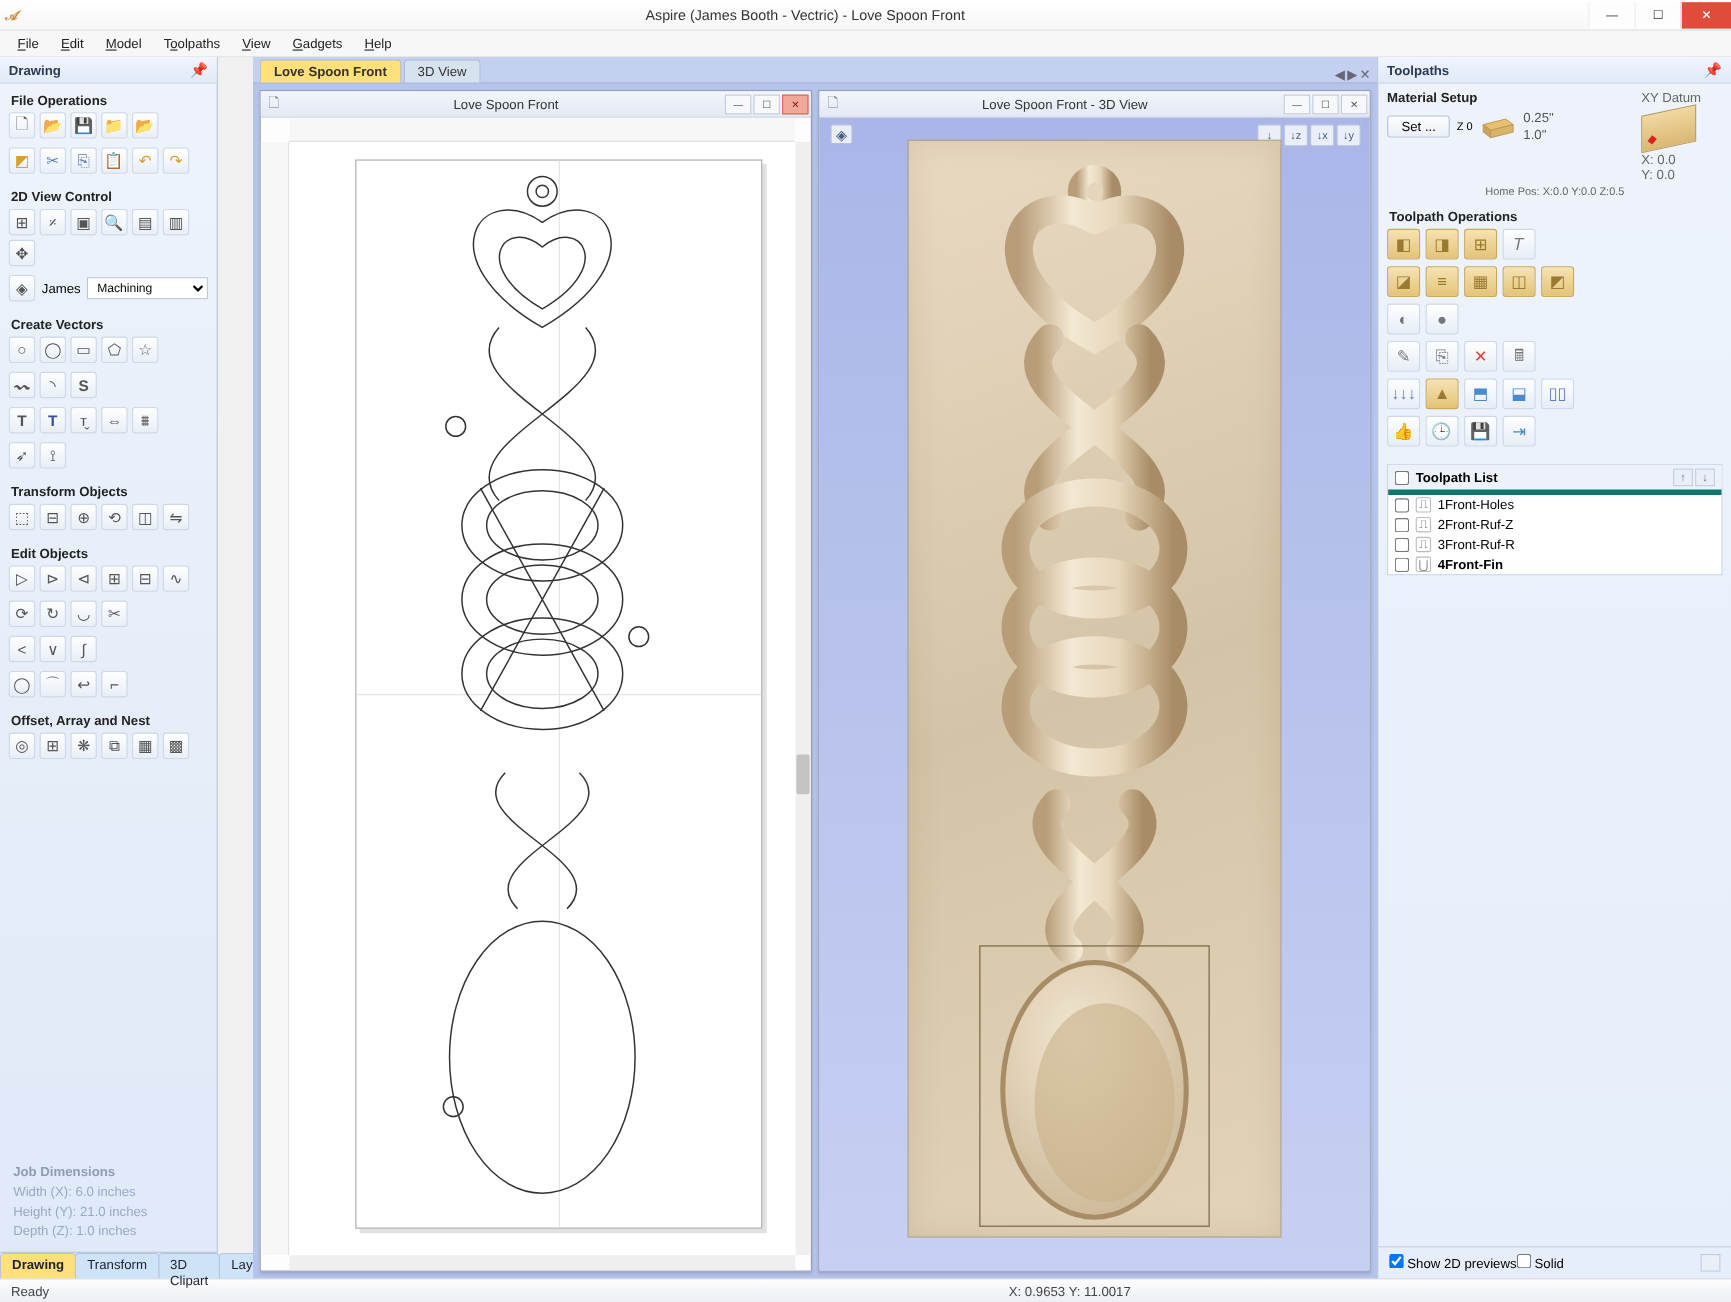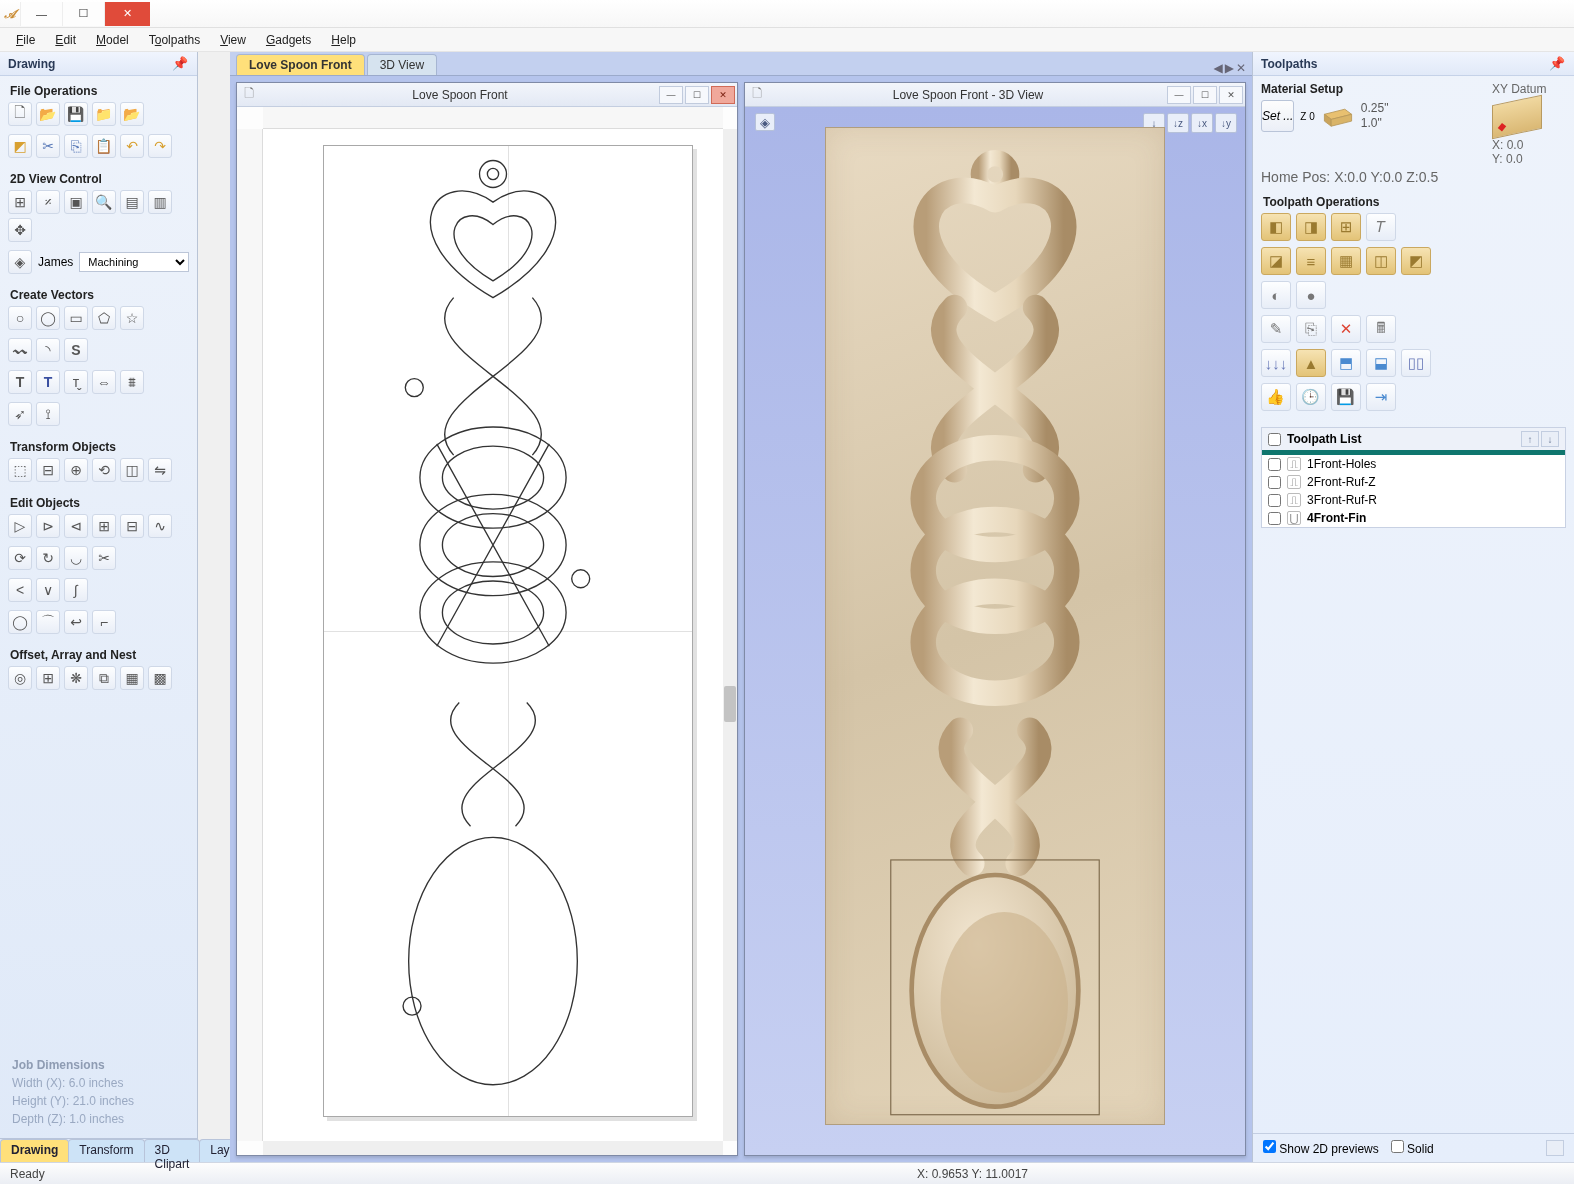--- a/index.html
+++ b/index.html
@@ -79,53 +79,54 @@
 .view3d .toolbar3d .tb3 { width:22px; height:20px; background:#e9eef9; border:1px solid #b6c1d9; border-radius:2px; display:flex; align-items:center; justify-content:center; font-size:10px; color:#4a5a80; }
 .view3d .iso { position:absolute; left:10px; top:6px; width:20px; height:18px; background:#e9eef9; border:1px solid #b6c1d9; border-radius:2px; display:flex; align-items:center; justify-content:center; color:#4a5a80; font-size:13px; }
 .view3d .render { position:absolute; left:80px; right:80px; top:20px; bottom:30px; background:linear-gradient(160deg,#e8dac2,#d4c4a7 50%,#e3d4b9); border:1px solid #b09d7e; box-shadow:inset 0 0 30px rgba(120,90,50,0.15); }
 .view3d .render svg { width:100%; height:100%; }
 
 
 .matsetup-row { display:flex; gap:6px; padding:6px 8px 0; }
 .matsetup { flex:1; }
 .matsetup .mshdr { font-weight:bold; color:#222; }
 .matsetup .msrow { display:flex; align-items:center; gap:6px; margin-top:4px; }
-.matsetup button { height:32px; padding:0 0; background:linear-gradient(#fdfdfd,#ebeff7); border:1px solid #b9c4d8; border-radius:3px;font-style:italic; }
+.matsetup button { height:20px; padding:0 12px; background:linear-gradient(#fdfdfd,#ebeff7); border:1px solid #b9c4d8; border-radius:3px; }
 .matsvg { width:34px; height:30px; }
 .msvals { font-size:10px; color:#555; line-height:1.25; }
-.homepos { font-size:14px; color:#666; padding:3px 8px 6px; }
+.homepos { font-size:10px; color:#666; padding:3px 8px 6px;text-align:center; }
 .datum { width:74px; font-size:10px; color:#666; text-align:left; }
 .datum .dbox { width:50px; height:34px; background:linear-gradient(#f0d8a0,#dab874); border:1px solid #b89a60; transform:skewY(-12deg); margin:4px 0; position:relative; }
 .datum .dbox::after { content:""; position:absolute; left:6px; bottom:6px; width:6px; height:6px; background:#d22; transform:rotate(45deg); }
 
 .tpops { padding:2px 8px 6px; }
 .tpops .oprow { display:flex; gap:5px; margin-bottom:6px; }
 .opbtn { width:30px; height:28px; background:linear-gradient(#fdfeff,#e7edf7); border:1px solid #cfd8e7; border-radius:3px; display:flex; align-items:center; justify-content:center; font-size:15px; color:#777; }
 .opbtn.gold { background:linear-gradient(#f6e3b3,#e3c377); border-color:#caa85f; color:#9a7a30; }
 
 .tplist { margin:4px 8px; border:1px solid #c8d1e3; background:#fff; }
 .tplist .tlhdr { display:flex; align-items:center; gap:6px; padding:3px 6px; background:#edf1f9; border-bottom:5px solid #0f766e; font-weight:bold; }
 .tplist .tlhdr .arrows { margin-left:auto; display:flex; gap:2px; }
 .tplist .tlhdr .arrows .ab { width:18px; height:16px; background:#e9eef7; border:1px solid #c2cde0; display:flex; align-items:center; justify-content:center; font-size:10px; color:#6a7a98; }
 .tplist .item { display:flex; align-items:center; gap:6px; padding:2px 6px; }
 .tplist .item input { margin:0; }
 .tplist .item .ticon { width:14px; height:14px; display:flex; align-items:center; justify-content:center; font-size:11px; color:#666; border:1px solid #bbb; border-radius:2px; }
 
-.rfooter { margin-top:auto; padding:6px 10px; display:flex; align-items:center; gap:12px; border-top:1px solid #c3cee2; }
+.rfooter { margin-top:auto; padding:6px 10px; display:flex; align-items:center; border-top:1px solid #c3cee2; }
 .rfooter .sp { margin-left:auto; width:18px; height:16px; background:#e9eef7; border:1px solid #c2cde0; }
 
 
 .statusbar { height:22px; background:linear-gradient(#fdfdfd,#ebeef4); border-top:1px solid #cfd6e3; display:flex; align-items:center; padding:0 10px; color:#444; }
 .statusbar .coords { position:absolute; left:50%; transform:translateX(130px); }
 </style>
 </head>
 <body>
 
 <div class="titlebar">
   <div class="appicon">𝒜</div>
+  <div class="title">Aspire (James Booth - Vectric) - Love Spoon Front</div>
   <div class="winbtns">
     <div class="winbtn">—</div>
     <div class="winbtn">☐</div>
     <div class="winbtn close">✕</div>
   </div>
 </div>
 
 <div class="menubar">
   <div class="menuitem"><u>F</u>ile</div>
   <div class="menuitem"><u>E</u>dit</div>

